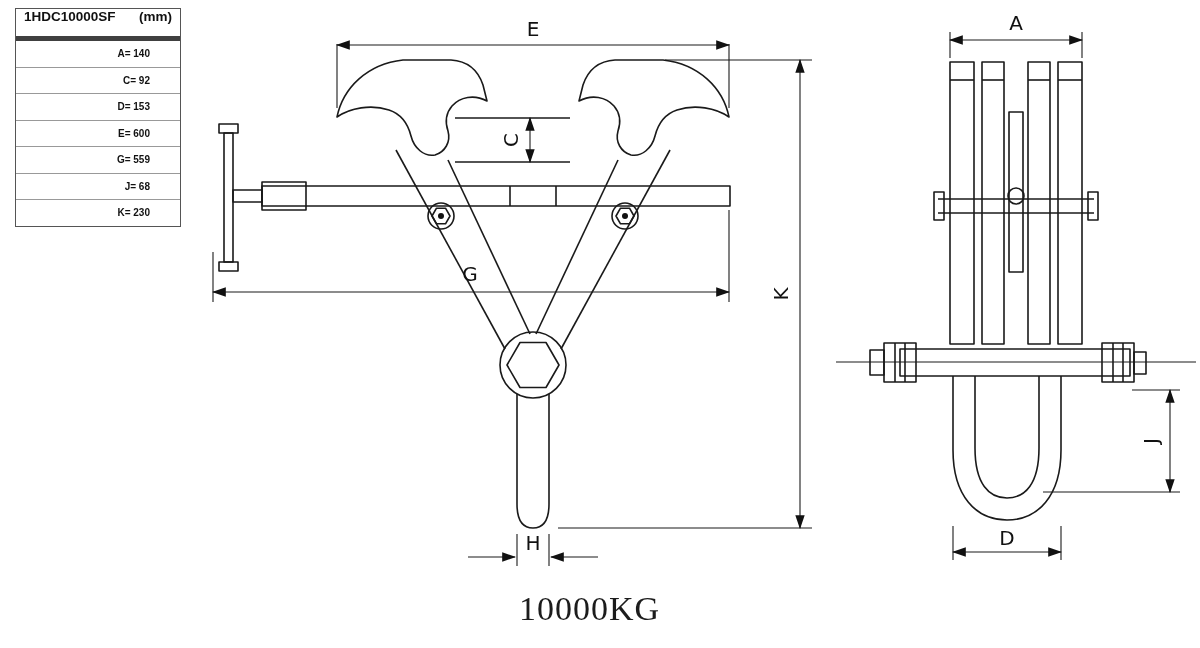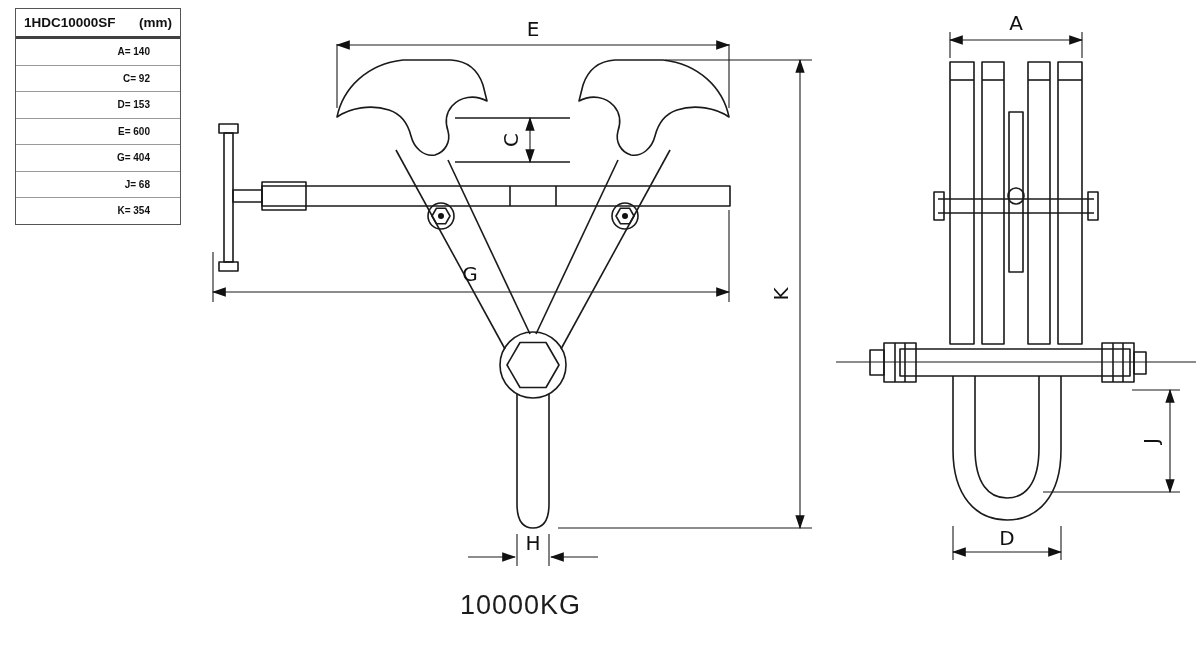--- a/index.html
+++ b/index.html
@@ -7,33 +7,33 @@
   svg{position:absolute;left:0;top:0;}
 
   
   .dim-table{
     position:absolute;left:15px;top:8px;width:166px;
     border:1px solid #555;background:#fff;
     font-family:"Liberation Sans",sans-serif;font-weight:bold;color:#111;
     box-sizing:border-box;
   }
   .t-header{
-    display:flex;justify-content:space-between;align-items:center;
-    height:27px;padding:0 8px;border-bottom:3px solid #404040;
+    display:flex;justify-content:space-between;align-items:flex-start;
+    height:27px;padding:0 8px;border-bottom:5px solid #404040;
     font-size:13.5px;
   }
   .t-row{
     height:25.5px;line-height:25.5px;text-align:right;padding-right:30px;
     border-bottom:1px solid #999;font-size:10px;
   }
   .t-row:last-child{border-bottom:none;}
 
   .capacity{
-    position:absolute;left:460px;top:590px;width:200px;text-align:left;
-    font-family:Liberation Sans, sans-serif;font-size:27px;color:#1c1c1c;
+    position:absolute;left:460px;top:590px;width:200px;text-align:right;
+    font-family:Liberation Serif, serif;font-size:34px;color:#1c1c1c;
     letter-spacing:1px;
   }
 
   
   .ln{stroke:#1a1a1a;stroke-width:1.6;fill:none;stroke-linejoin:round;}
   .dim{stroke:#1a1a1a;stroke-width:1.1;fill:none;}
   .lbl{font-family:"DejaVu Sans",sans-serif;font-size:20px;fill:#111;}
 </style>
 </head>
 <body>
@@ -208,20 +208,20 @@
 
   <div class="dim-table">
     <div class="t-header">
       <span>1HDC10000SF</span>
       <span>(mm)</span>
     </div>
     <div class="t-row">A= 140</div>
     <div class="t-row">C= 92</div>
     <div class="t-row">D= 153</div>
     <div class="t-row">E= 600</div>
-    <div class="t-row">G= 404</div>
+    <div class="t-row">G= 559</div>
     <div class="t-row">J= 68</div>
-    <div class="t-row">K= 354</div>
+    <div class="t-row">K= 230</div>
   </div>
 
   <div class="capacity">10000KG</div>
 
 </div>
 
 </body></html>

